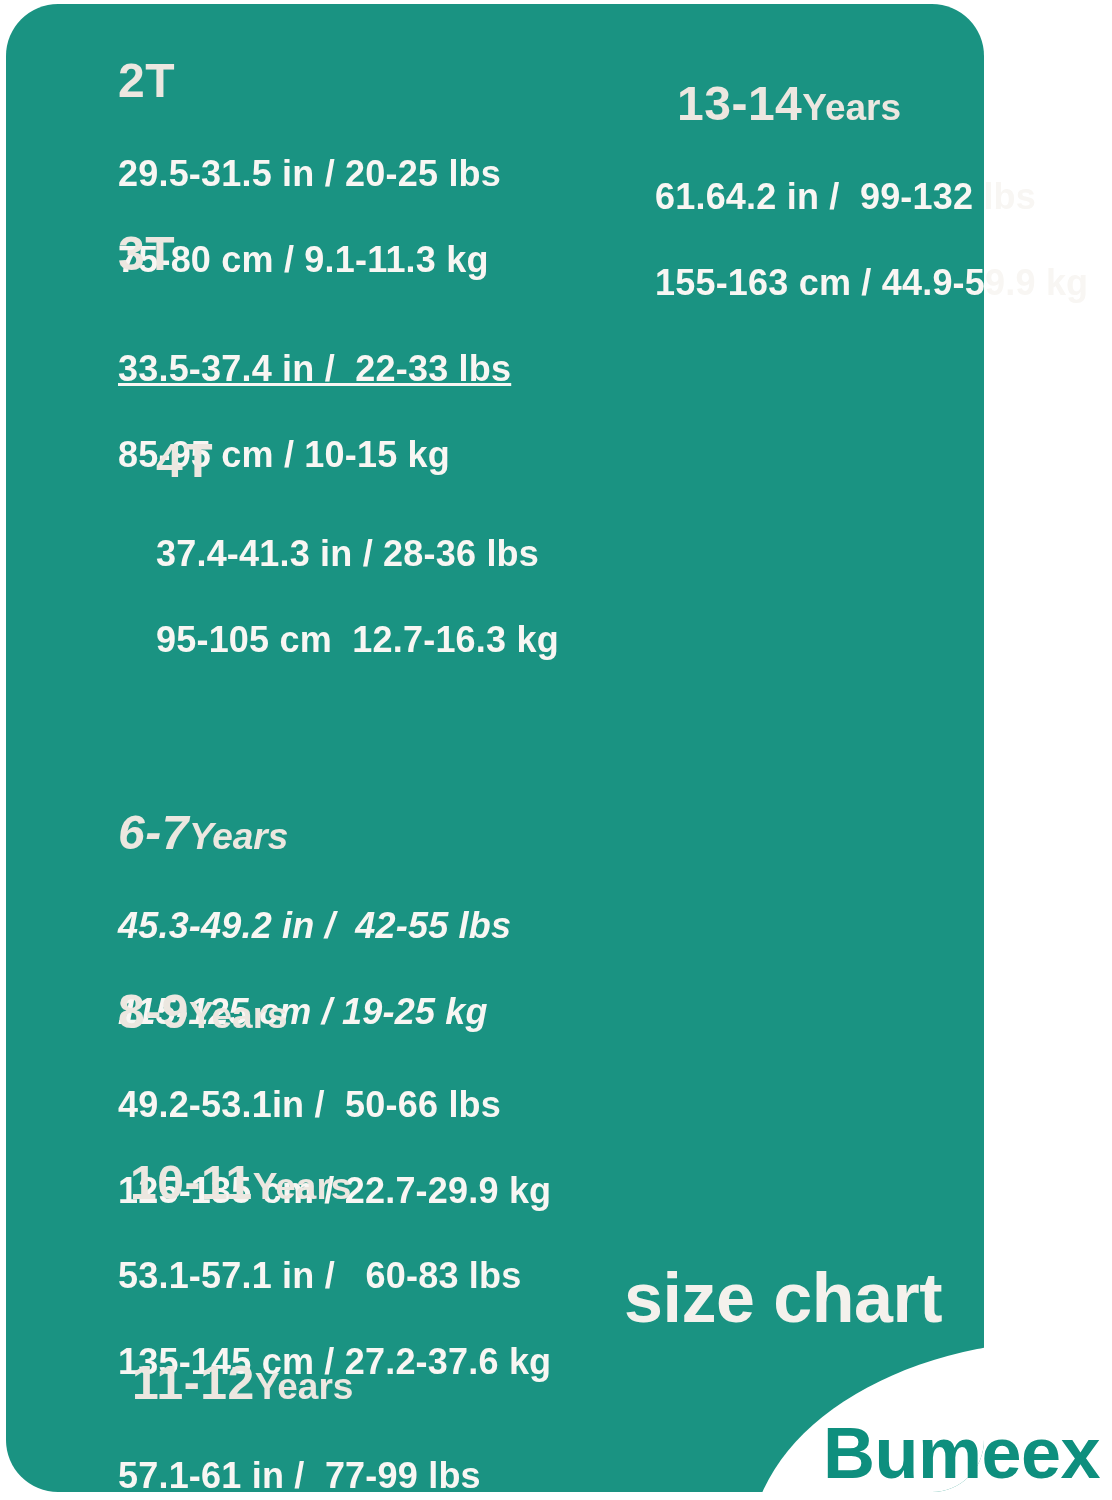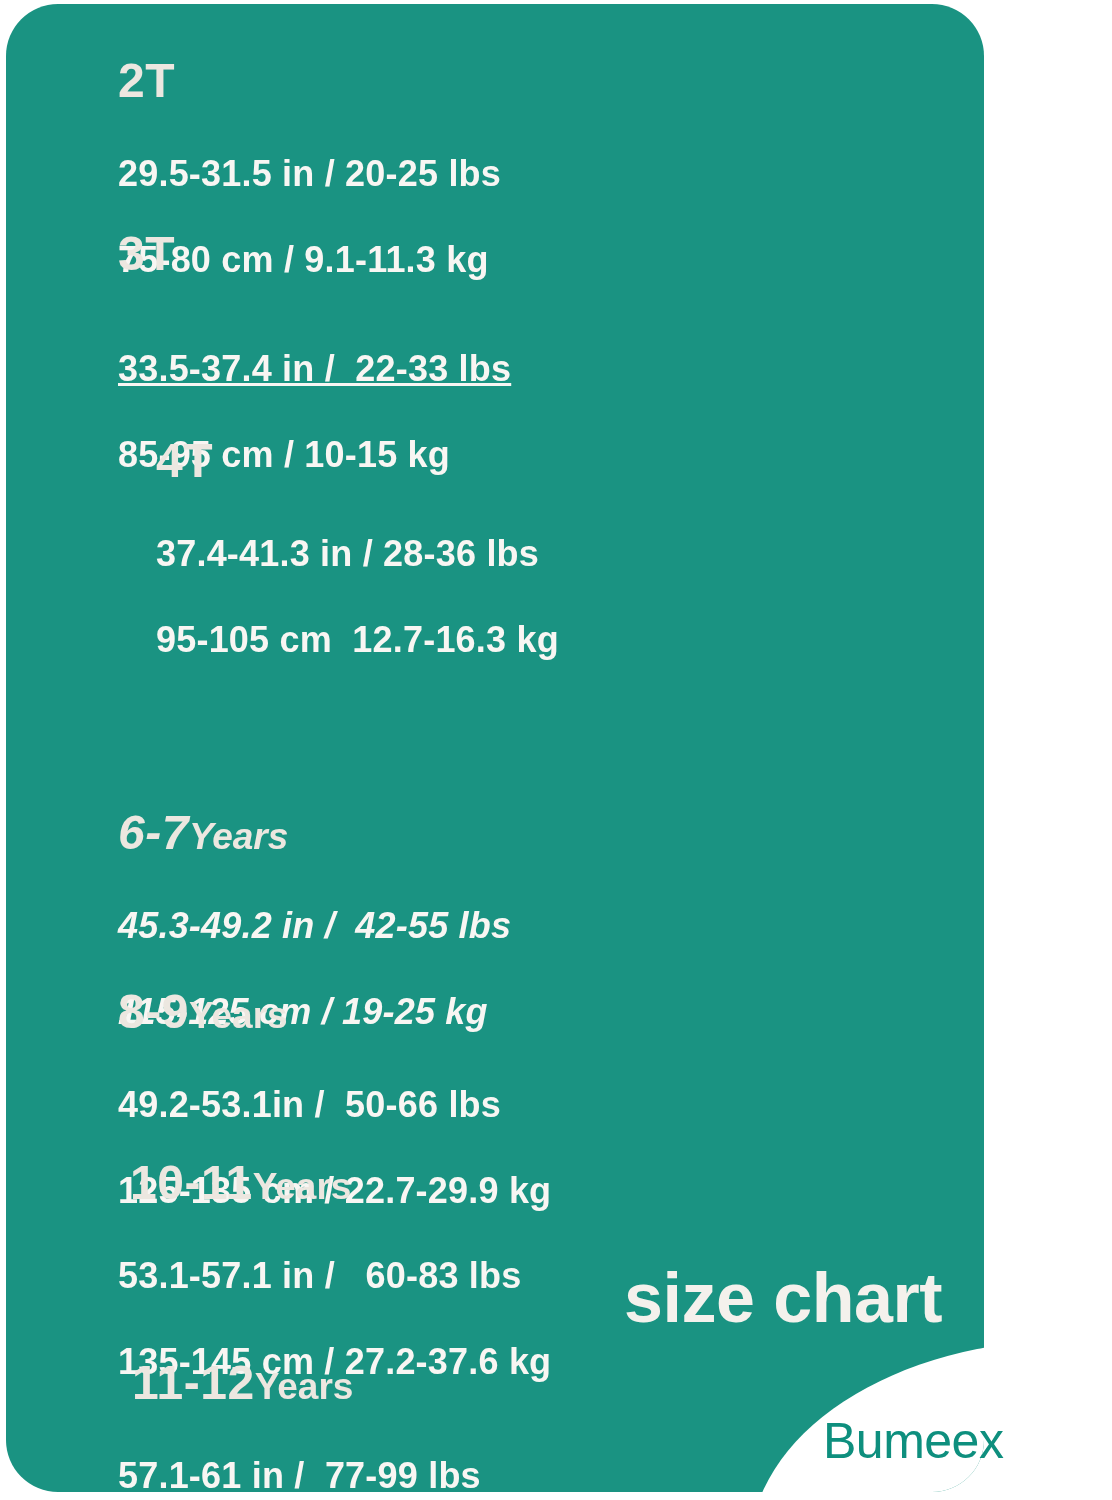--- a/index.html
+++ b/index.html
@@ -84,22 +84,22 @@
     font-weight: bold;
     color: #F4F1EC;
     letter-spacing: -0.5px;
     z-index: 3;
     white-space: pre;
   }
   .brand {
     position: absolute;
     left: 823px;
     top: 1412px;
-    font-size: 50px;
-    font-weight: normal;
+    font-size: 72px;
+    font-weight: bold;
     color: #0E8F7E;
     letter-spacing: -0.5px;
     z-index: 4;
     white-space: pre;
   }
 </style>
 </head>
 <body>
 
 <div class="stage">
@@ -144,18 +144,23 @@
     <div class="size-line first">53.1-57.1 in /   60-83 lbs</div>
     <div class="size-line">135-145 cm / 27.2-37.6 kg</div>
   </div>
 
   <div class="size-block s7">
     <div class="size-head"><span>11-12</span><span class="suffix">Years</span></div>
     <div class="size-line first">57.1-61 in /  77-99 lbs</div>
     
   </div>
 
+  <div class="size-block s8">
+    <div class="size-head"><span>13-14</span><span class="suffix">Years</span></div>
+    <div class="size-line first">61.64.2 in /  99-132 lbs</div>
+    <div class="size-line">155-163 cm / 44.9-59.9 kg</div>
+  </div>
 
   <div class="chart-title">size chart</div>
 
   <div class="brand">Bumeex</div>
 
 </div>
 
 </body></html>

